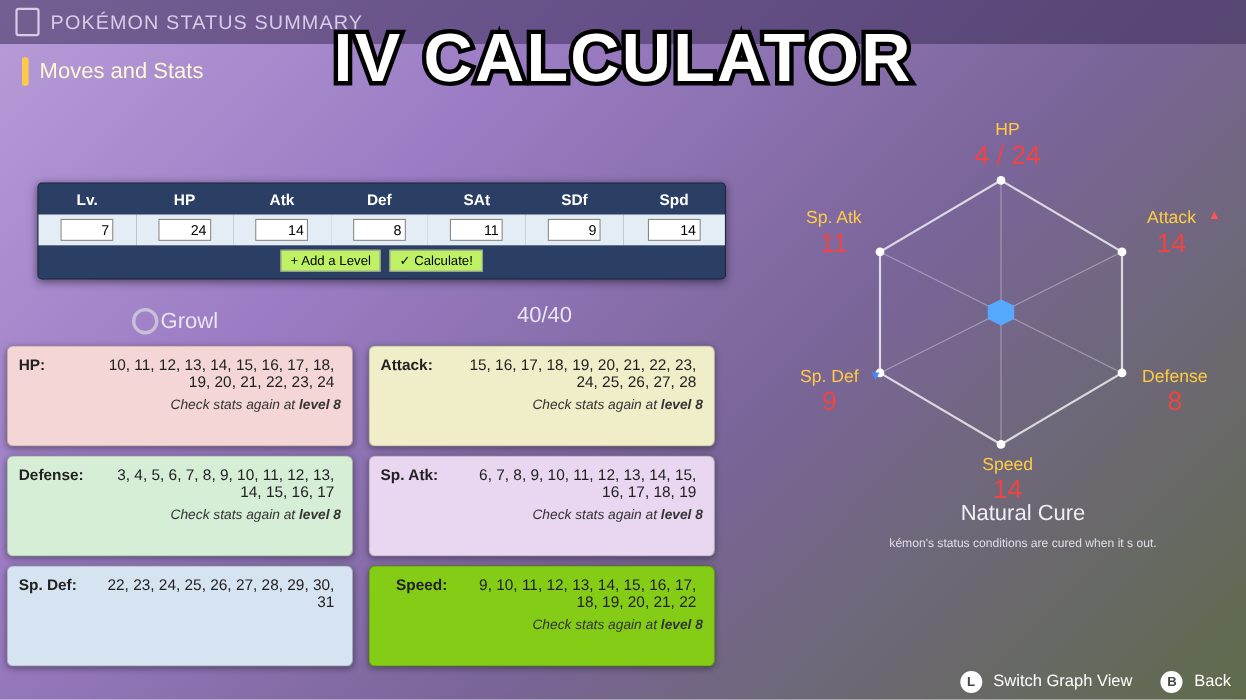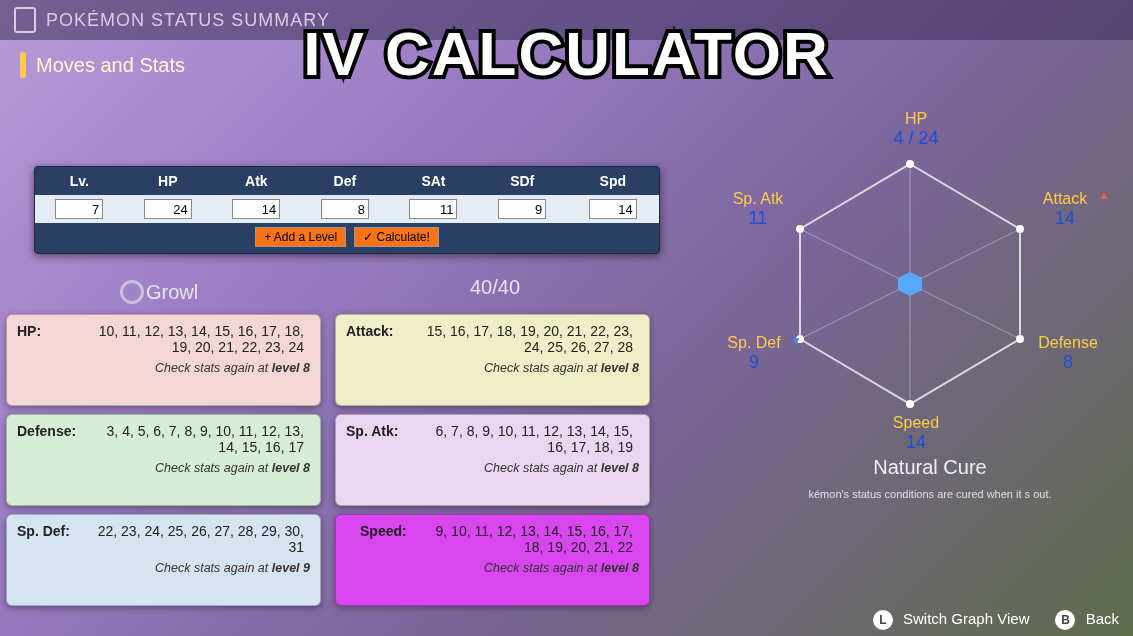--- a/index.html
+++ b/index.html
@@ -63,21 +63,21 @@
   .calc-panel td { padding: 4px; text-align: center; }
   .calc-panel tbody tr { background: #e4ecf5; }
   .calc-panel input[type=text] {
     width: 48px; height: 20px; text-align: right;
     border: 1px solid #888; font-size: 13px; padding-right: 3px;
     background:#fff; color:#000;
   }
   .calc-btns { text-align: center; padding: 4px 0 6px; }
   .calc-btns button {
     font-size: 12px; padding: 2px 8px; margin: 0 2px;
-    background: #f97316; border: 1px solid #999; cursor: pointer;
+    background: #bef264; border: 1px solid #999; cursor: pointer;
   }
 
   
   .cards {
     position: absolute; top: 314px; left: 6px;
     width: 644px;
     display: grid; grid-template-columns: 1fr 1fr; gap: 8px 14px;
   }
   .card {
     border-radius: 6px;
@@ -91,31 +91,31 @@
   }
   .card .label { font-weight: bold; display: inline-block; width: 68px; vertical-align: top; }
   .card .vals { display: inline-block; width: calc(100% - 74px); text-align: right; }
   .card .hint { text-align: right; font-size: 12.5px; font-style: italic; margin-top: 6px; color:#333; }
   .card .hint b { font-weight: bold; font-style: italic; text-align: right; }
   .c-hp   { background: #f4d6d6; }
   .c-atk  { background: #f0edc9; }
   .c-def  { background: #d6eed6; }
   .c-satk { background: #e9d6f0; }
   .c-sdef { background: #d6e4f2; }
-  .c-spd  { background: #d946ef; padding-left: 24px; }
+  .c-spd  { background: #84cc16; padding-left: 24px; }
 
   
   .radar-wrap {
     position: absolute; top: 118px; left: 700px; width: 420px; height: 330px;
     color: #fff;
   }
   .radar-wrap svg { position:absolute; top:36px; left:70px; }
   .radar-label { position:absolute; text-align:center; font-size:16px; line-height:1.15; }
   .radar-label .nm { color:#ffcc44; font-weight:500; }
-  .radar-label .vl { color:#1d4ed8; font-size:18px; }
+  .radar-label .vl { color:#ef4444; font-size:24px; }
   .lbl-hp   { top:-8px;  left:176px; width:80px; }
   .lbl-atk  { top:72px;  left:330px; width:70px; }
   .lbl-def  { top:216px; left:328px; width:80px; }
   .lbl-spd  { top:296px; left:176px; width:80px; }
   .lbl-sdef { top:216px; left:14px;  width:80px; }
   .lbl-satk { top:72px;  left:18px;  width:80px; }
   .caret-up{position:absolute;top:70px;left:398px;color:#ff5555;font-size:12px;}
   .caret-dn{position:absolute;top:216px;left:90px;color:#4488ff;font-size:12px;}
 
   .ability {
@@ -183,21 +183,21 @@
     <button>+ Add a Level</button>
     <button>✓ Calculate!</button>
   </div>
 </div>
 
 <div class="cards" id="cards">
     <div class="card c-hp"><span class="label">HP:</span><span class="vals">10, 11, 12, 13, 14, 15, 16, 17, 18, 19, 20, 21, 22, 23, 24</span><div class="hint">Check stats again at <b>level 8</b></div></div>
     <div class="card c-atk"><span class="label">Attack:</span><span class="vals">15, 16, 17, 18, 19, 20, 21, 22, 23, 24, 25, 26, 27, 28</span><div class="hint">Check stats again at <b>level 8</b></div></div>
     <div class="card c-def"><span class="label">Defense:</span><span class="vals">3, 4, 5, 6, 7, 8, 9, 10, 11, 12, 13, 14, 15, 16, 17</span><div class="hint">Check stats again at <b>level 8</b></div></div>
     <div class="card c-satk"><span class="label">Sp. Atk:</span><span class="vals">6, 7, 8, 9, 10, 11, 12, 13, 14, 15, 16, 17, 18, 19</span><div class="hint">Check stats again at <b>level 8</b></div></div>
-    <div class="card c-sdef"><span class="label">Sp. Def:</span><span class="vals">22, 23, 24, 25, 26, 27, 28, 29, 30, 31</span><div class="hint">Check stats again at <b>level 9</b></div></div>
+    <div class="card c-sdef"><span class="label">Sp. Def:</span><span class="vals">22, 23, 24, 25, 26, 27, 28, 29, 30, 31</span></div>
     <div class="card c-spd"><span class="label">Speed:</span><span class="vals">9, 10, 11, 12, 13, 14, 15, 16, 17, 18, 19, 20, 21, 22</span><div class="hint">Check stats again at <b>level 8</b></div></div>
   </div>
 
 <div class="radar-wrap">
   <svg width="280" height="260" viewBox="0 0 280 260">
     <polygon points="140,10 250,75 250,185 140,250 30,185 30,75" fill="none" stroke="rgba(255,255,255,0.75)" stroke-width="2"></polygon>
     <line x1="140" y1="10" x2="140" y2="250" stroke="rgba(255,255,255,0.35)"></line>
     <line x1="250" y1="75" x2="30" y2="185" stroke="rgba(255,255,255,0.35)"></line>
     <line x1="250" y1="185" x2="30" y2="75" stroke="rgba(255,255,255,0.35)"></line>
     <polygon points="140,118 152,124 152,136 140,142 128,136 128,124" fill="#55aaff"></polygon>

